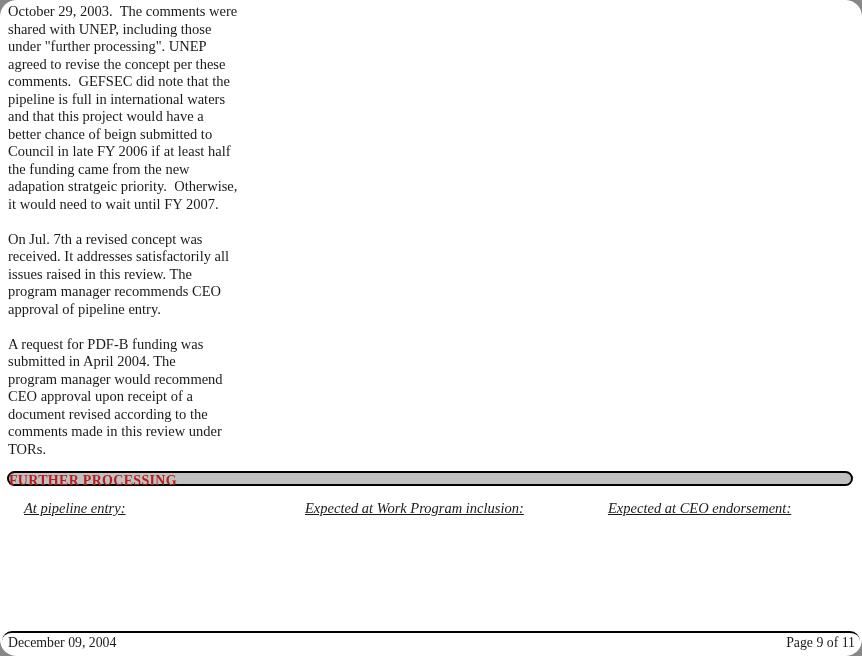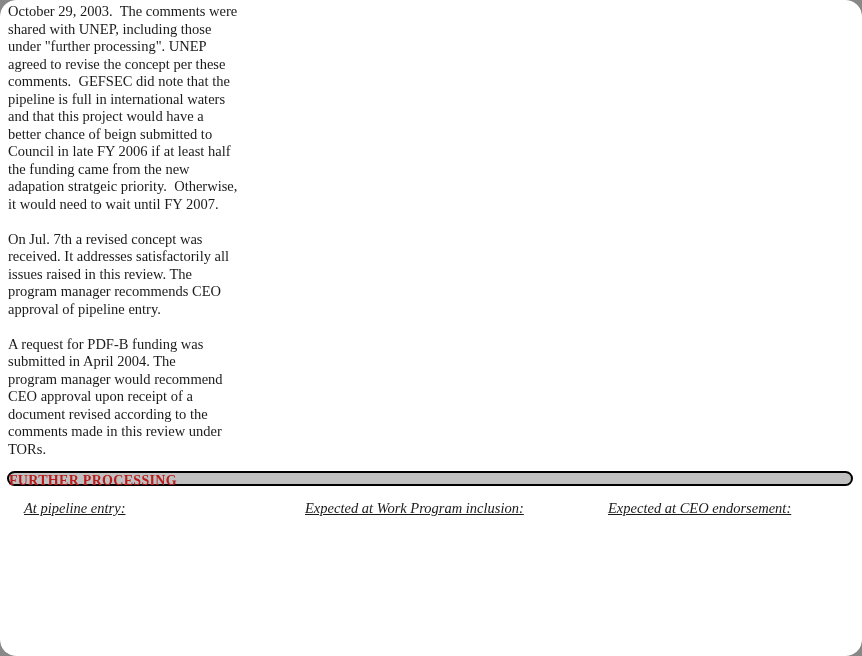--- a/index.html
+++ b/index.html
@@ -103,14 +103,18 @@
 TORs.</p>
   </div>
 
   <div class="banner">FURTHER PROCESSING</div>
 
   <div class="col-header c1">At pipeline entry:</div>
   <div class="col-header c3">Expected at CEO endorsement:</div>
   <div class="col-header c2">Expected at Work Program inclusion:</div>
 
 
+  <div class="footer">
+    <span>December 09, 2004</span>
+    <span>Page 9 of 11</span>
+  </div>
 
 </div>
 
 </body></html>

